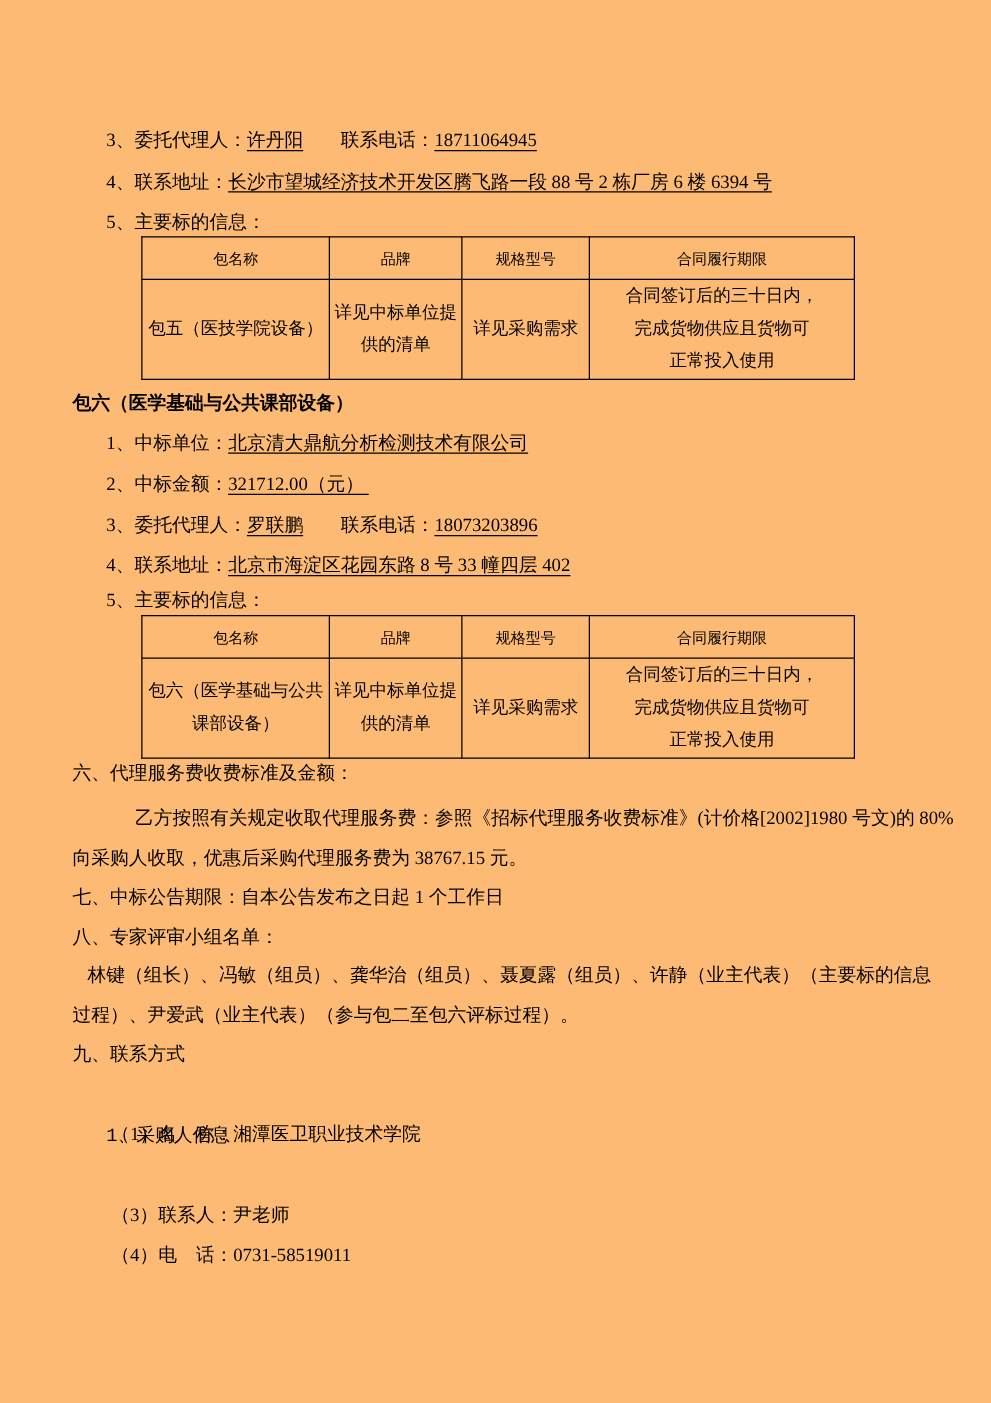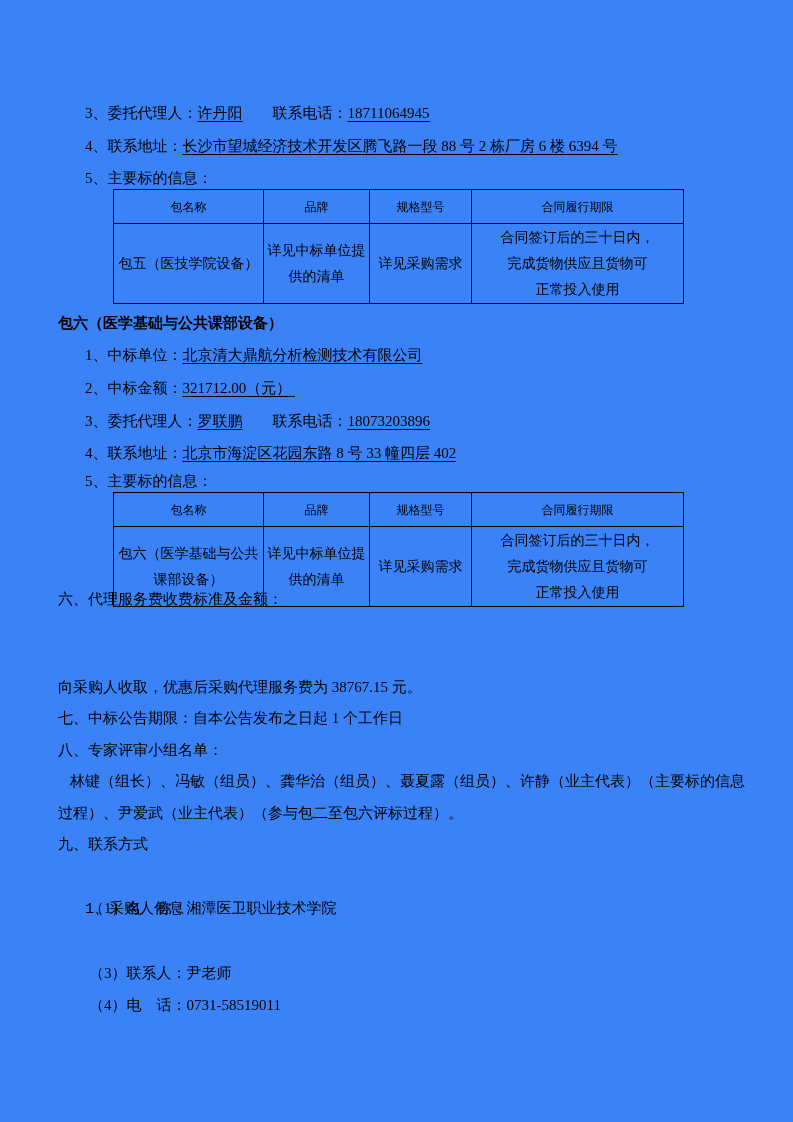--- a/index.html
+++ b/index.html
@@ -42,21 +42,21 @@
   }
   table.doc-table td{
     font-size:14px;
     line-height:26px;
     white-space:pre-line;
   }
 </style>
 </head>
 <body>
 
-<div class="page" style="width: 793px; height: 1122px; background: #3b82f6; color: rgb(0, 0, 0);">
+<div class="page" style="width: 793px; height: 1122px; background: #fdba74; color: rgb(0, 0, 0);">
     <div class="para" style="top: 104px; left: 85px;"><span>3、委托代理人：</span><span class="u">许丹阳</span><span>　　联系电话：</span><span class="u">18711064945</span></div>
     <div class="para" style="top: 137px; left: 85px;"><span>4、联系地址：</span><span class="u">长沙市望城经济技术开发区腾飞路一段 88 号 2 栋厂房 6 楼 6394 号</span></div>
     <div class="para" style="top: 169px; left: 85px;"><span>5、主要标的信息：</span></div>
     <table class="doc-table" style="top: 189px; left: 113px;">
       <colgroup>
         <col style="width: 150px;">
         <col style="width: 106px;">
         <col style="width: 102px;">
         <col style="width: 212px;">
       </colgroup>
@@ -107,21 +107,22 @@
 课部设备）</td>
           <td>详见中标单位提
 供的清单</td>
           <td>详见采购需求</td>
           <td>合同签订后的三十日内，
 完成货物供应且货物可
 正常投入使用</td>
         </tr>
       </tbody>
     </table>
-    <div class="para" style="top: 590px; left: 58px;"><span>六、代理服务费收费标准及金额：</span></div>
+    <div class="para" style="top: 610px; left: 58px;"><span>六、代理服务费收费标准及金额：</span></div>
+    <div class="para" style="top: 646px; left: 108px;"><span>乙方按照有关规定收取代理服务费：参照《招标代理服务收费标准》(计价格[2002]1980 号文)的 80%</span></div>
     <div class="para" style="top: 678px; left: 58px;"><span>向采购人收取，优惠后采购代理服务费为 38767.15 元。</span></div>
     <div class="para" style="top: 709px; left: 58px;"><span>七、中标公告期限：自本公告发布之日起 1 个工作日</span></div>
     <div class="para" style="top: 741px; left: 58px;"><span>八、专家评审小组名单：</span></div>
     <div class="para" style="top: 772px; left: 70px;"><span>林键（组长）、冯敏（组员）、龚华治（组员）、聂夏露（组员）、许静（业主代表）（主要标的信息</span></div>
     <div class="para" style="top: 804px; left: 58px;"><span>过程）、尹爱武（业主代表）（参与包二至包六评标过程）。</span></div>
     <div class="para" style="top: 835px; left: 58px;"><span>九、联系方式</span></div>
     <div class="para" style="top: 900px; left: 85px; font-family: Liberation Mono, monospace;"><span>1、采购人信息</span></div>
     <div class="para" style="top: 899px; left: 89px;"><span>（1）名　称：湘潭医卫职业技术学院</span></div>
     <div class="para" style="top: 964px; left: 89px;"><span>（3）联系人：尹老师</span></div>
     <div class="para" style="top: 996px; left: 89px;"><span>（4）电　话：0731-58519011</span></div>

